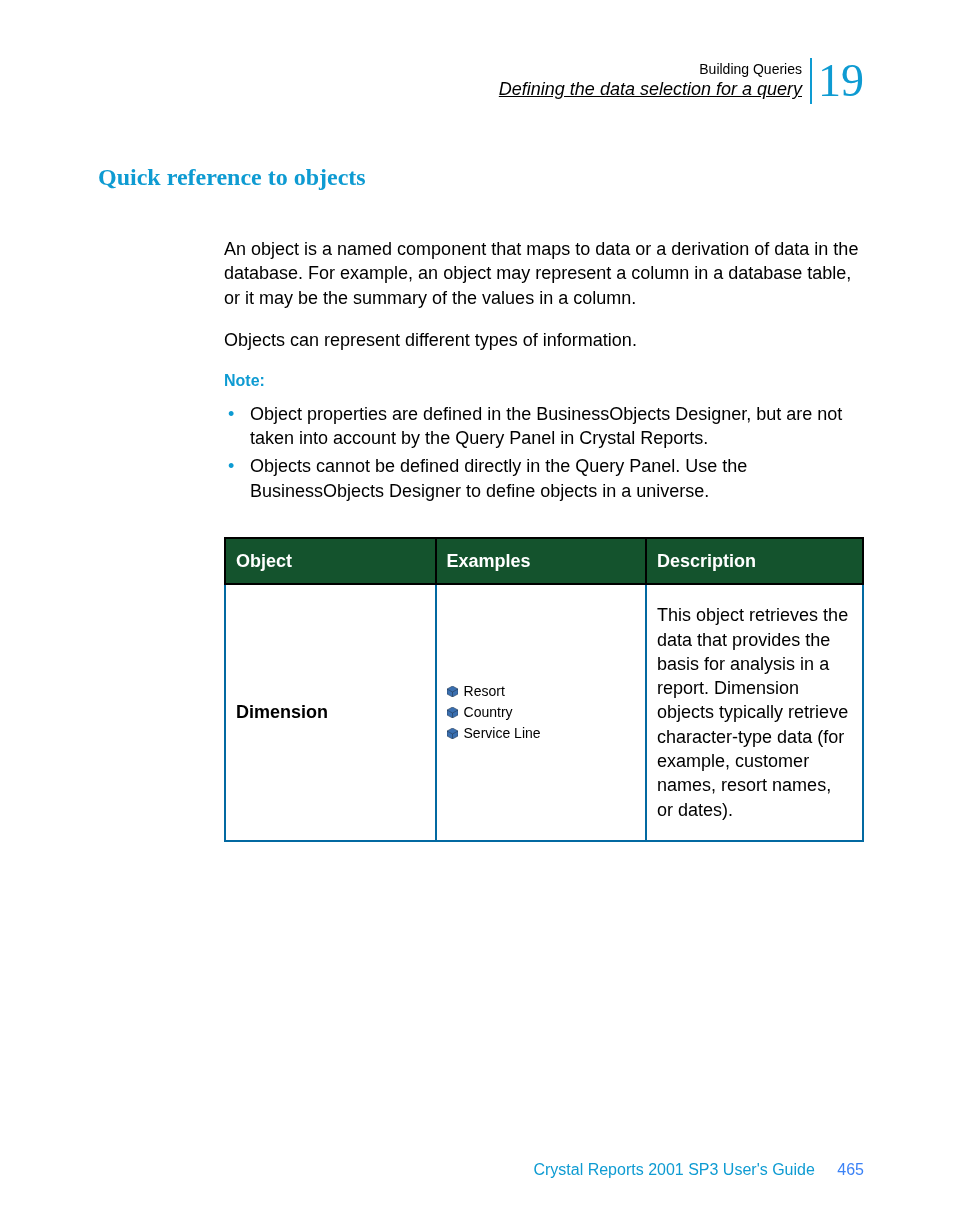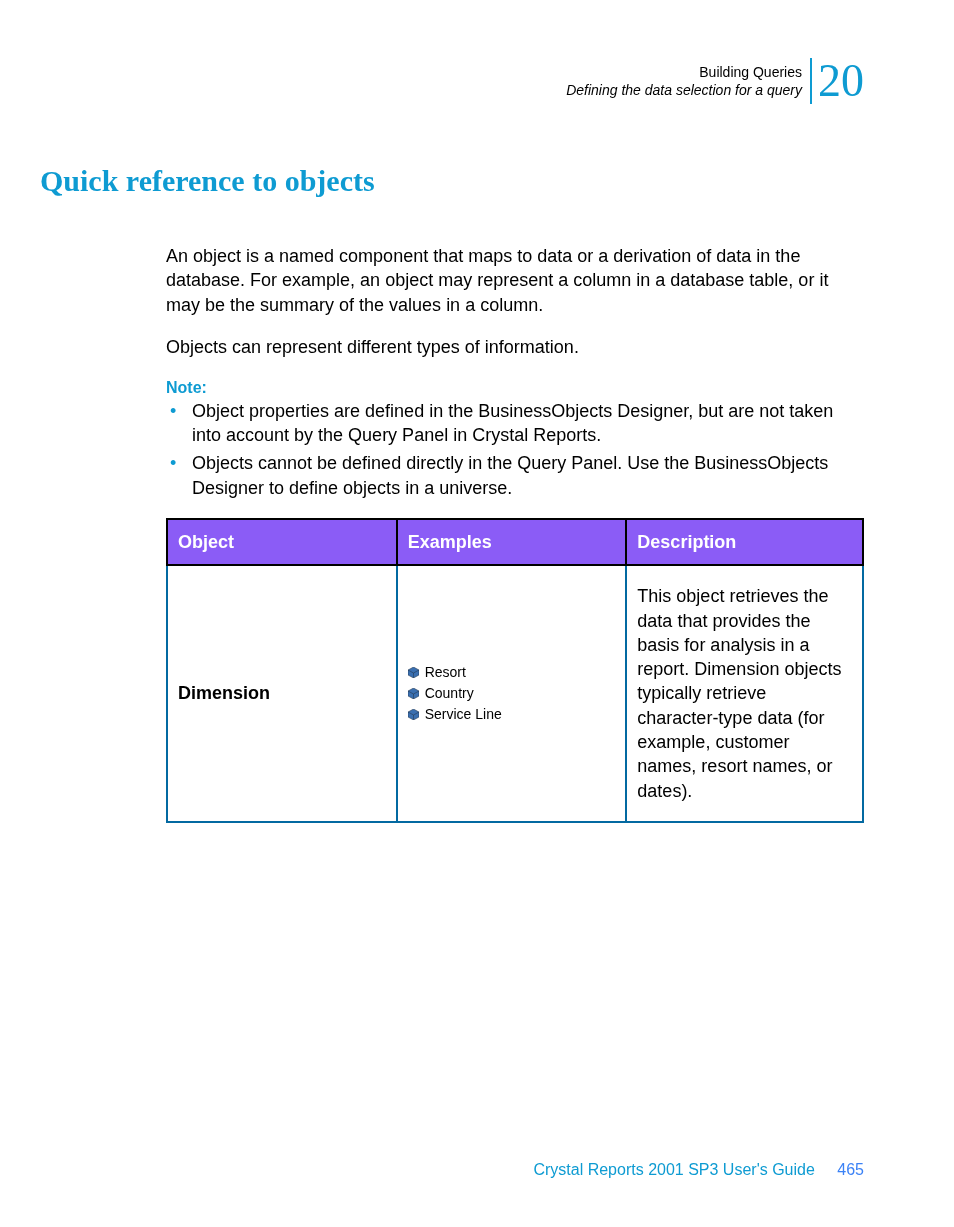--- a/index.html
+++ b/index.html
@@ -5,93 +5,95 @@
   * { margin: 0; padding: 0; box-sizing: border-box; }
   body {
     width: 954px;
     height: 1227px;
     background: #fff;
     font-family: Arial, Helvetica, sans-serif;
     color: #000;
     position: relative;
   }
   .page {
-    padding: 58px 90px 0 40px;
+    padding: 58px 90px 0 98px;
   }
   .header-block {
     text-align: right;
     display: flex;
     justify-content: flex-end;
     align-items: center;
     gap: 8px;
     margin-bottom: 60px;
   }
   .header-text {
     text-align: right;
   }
   .header-line1 {
     font-size: 14px;
     line-height: 1.3;
   }
   .header-line2 {
-    font-size: 14px;
+    font-size: 18px;
     font-style: italic;
     line-height: 1.3;
+    text-decoration: underline;
   }
   .chapter-number {
     font-family: "Book Antiqua", Palatino, serif;
     font-size: 46px;
     color: #0e9bd2;
     line-height: 1;
     border-left: 2px solid #0e9bd2;
     padding-left: 6px;
     font-weight: normal;
   }
   .main-heading {
     font-family: "Book Antiqua", Palatino, serif;
-    font-size: 30px;
+    font-size: 24px;
     color: #0e9bd2;
     font-weight: bold;
     margin-bottom: 46px;
   }
   .body-text {
     margin-left: 126px;
     font-size: 18px;
     line-height: 1.35;
   }
   .para { margin-bottom: 18px; }
   .note-label {
     color: #0e9bd2;
     font-weight: bold;
     font-size: 16px;
+    margin-bottom: 10px;
   }
   .bullets {
     list-style: none;
-    margin-bottom: 18px;
+    margin-bottom: 34px;
   }
   .bullets li {
     position: relative;
     padding-left: 26px;
     margin-bottom: 4px;
   }
   .bullets li::before {
     content: "•";
     color: #0e9bd2;
     position: absolute;
     left: 4px;
     top: 0;
     font-size: 18px;
   }
   table.obj-table {
     border-collapse: collapse;
     width: 100%;
     margin-top: 8px;
   }
   table.obj-table th {
-    background: #8b5cf6;
+    background: #14532d;
     color: #fff;
     text-align: left;
     font-size: 18px;
     font-weight: bold;
     padding: 10px 10px;
     border: 2px solid #000;
   }
   table.obj-table td {
     border: 2px solid #0369a1;
     padding: 18px 10px;
@@ -132,21 +134,21 @@
 </head>
 <body>
 
 <div class="page">
 
   <div class="header-block">
     <div class="header-text">
       <div class="header-line1">Building Queries</div>
       <div class="header-line2">Defining the data selection for a query</div>
     </div>
-    <div class="chapter-number">20</div>
+    <div class="chapter-number">19</div>
   </div>
 
   <h1 class="main-heading">Quick reference to objects</h1>
 
   <div class="body-text">
     <p class="para">An object is a named component that maps to data or a derivation of data in the database. For example, an object may represent a column in a database table, or it may be the summary of the values in a column.</p>
     <p class="para">Objects can represent different types of information.</p>
 
     <div class="note-label">Note:</div>
 

